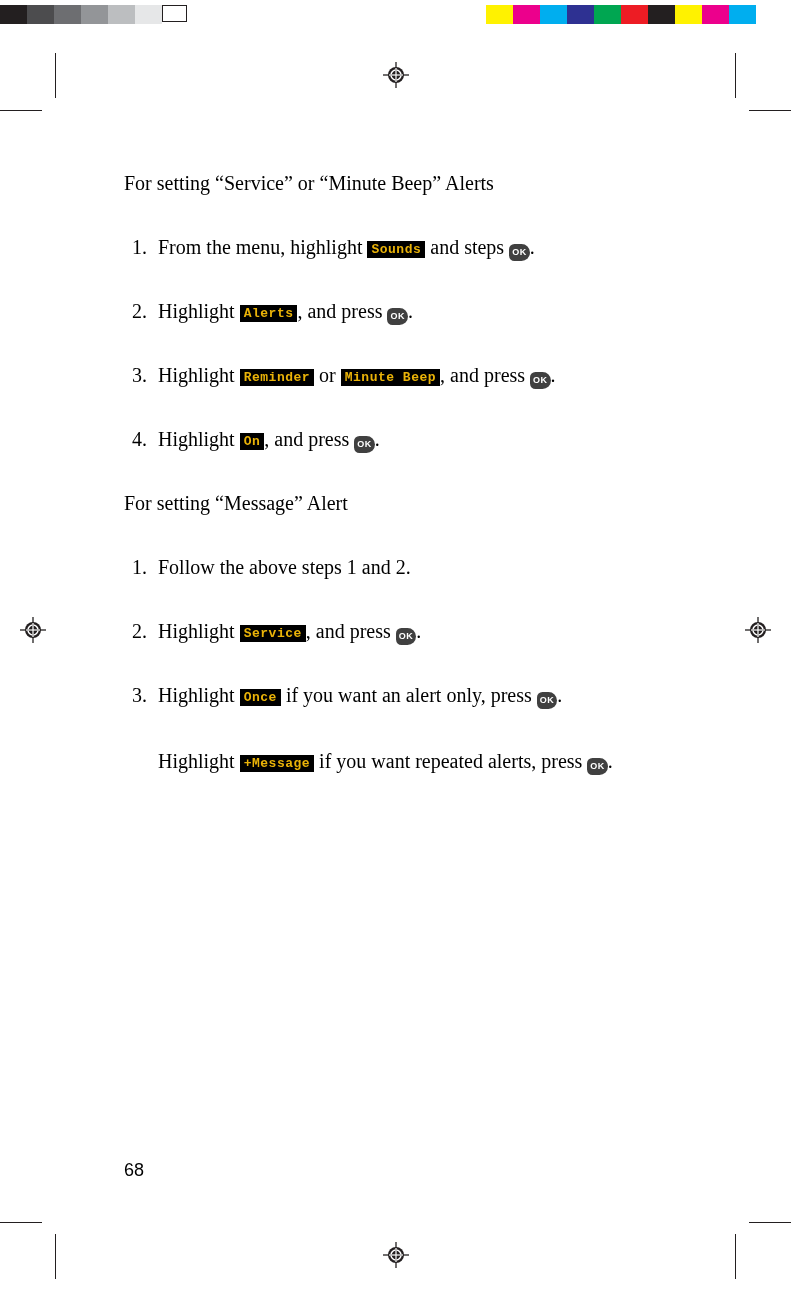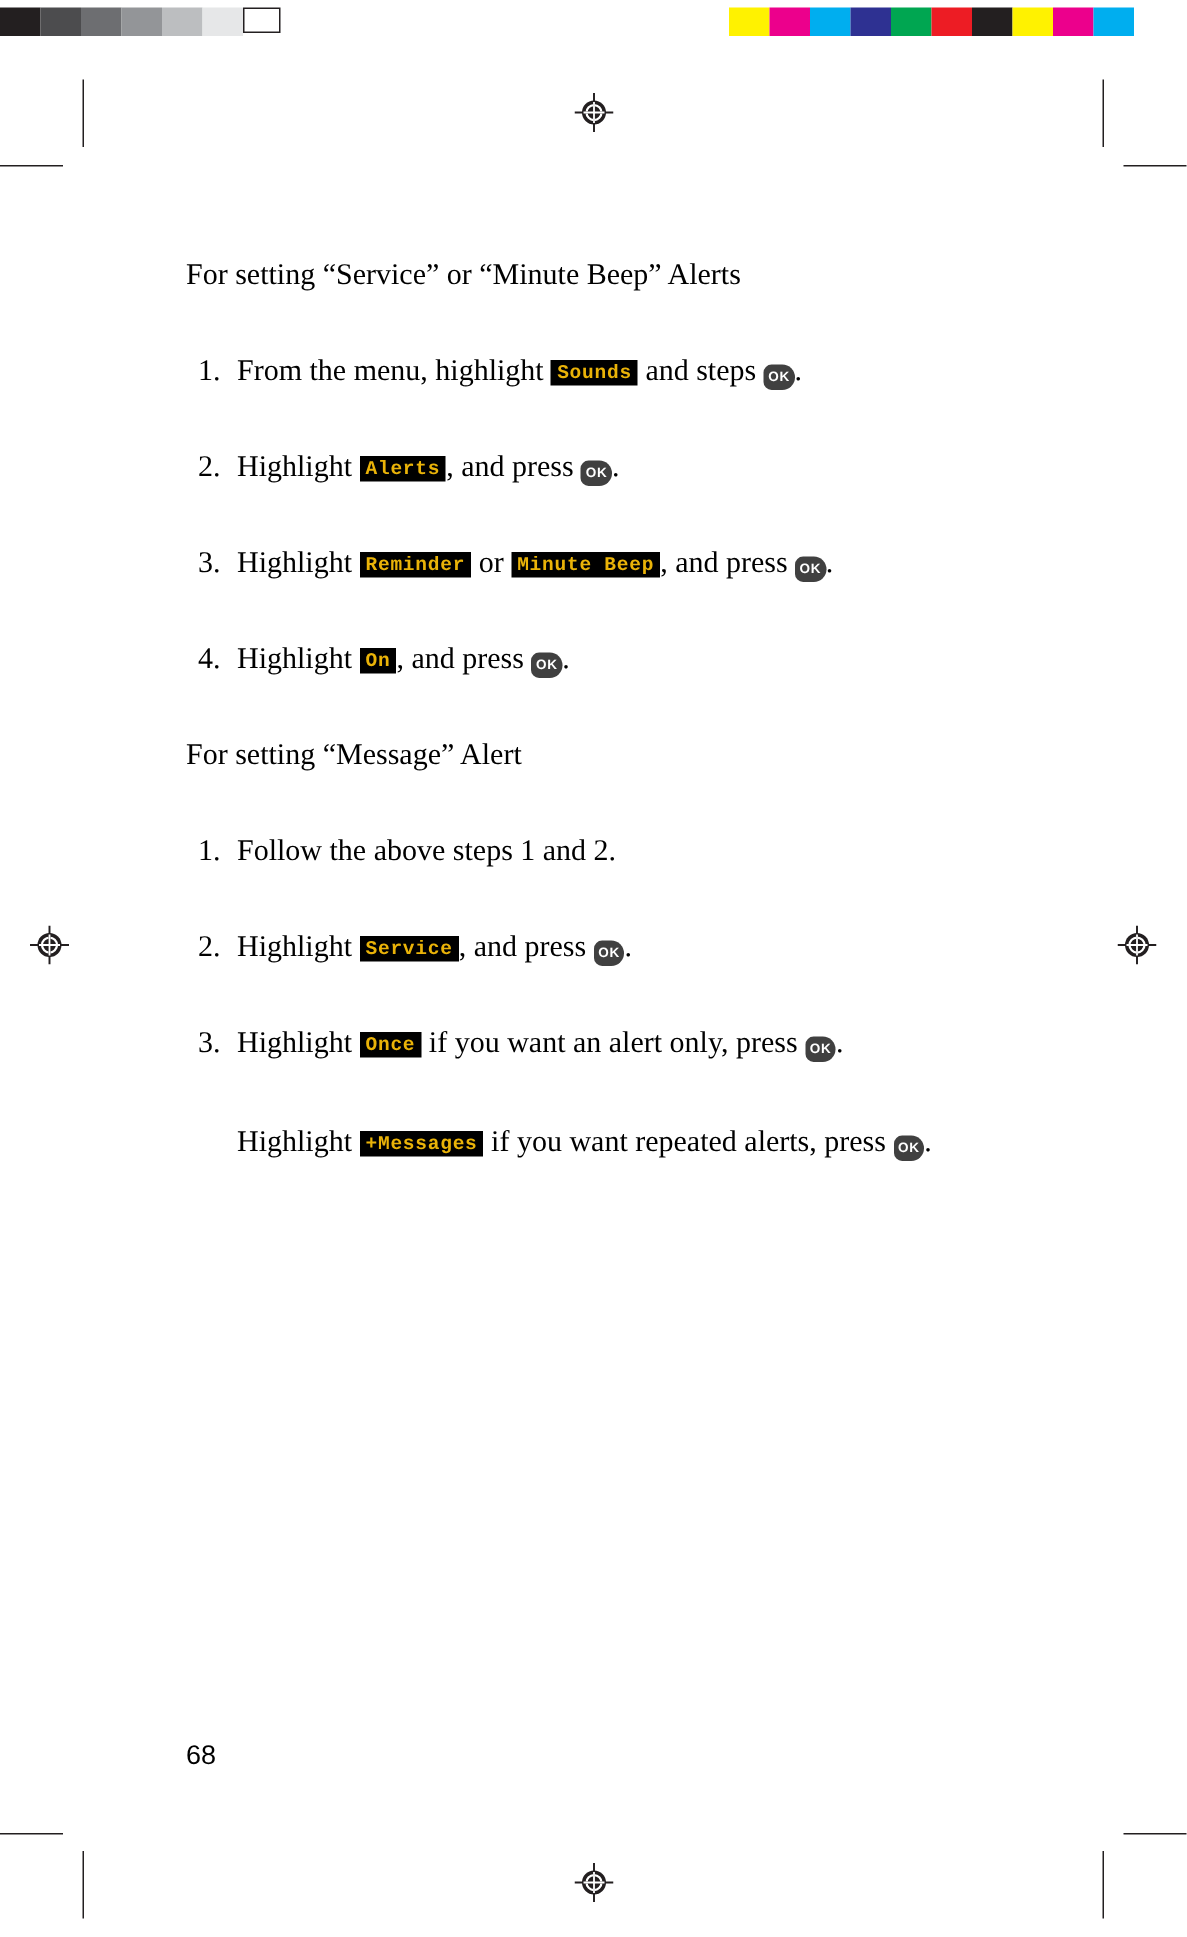--- a/index.html
+++ b/index.html
@@ -205,18 +205,18 @@
     <li>Follow the above steps 1 and 2.</li>
     <li>
       <span>Highlight </span><span class="menu-box">Service</span><span>, and press </span><span class="ok-btn">OK</span>.
     </li>
     <li>
       <span>Highlight </span><span class="menu-box">Once</span><span> if you want an alert only, press </span><span class="ok-btn">OK</span>.
     </li>
   </ol>
 
   <p class="indent-follow">
-    <span>Highlight </span><span class="menu-box">+Messages</span><span> if you want repeated alerts, press </span><span class="ok-btn">OK</span>.
+    <span>Highlight </span><span class="menu-box">+Message</span><span> if you want repeated alerts, press </span><span class="ok-btn">OK</span>.
   </p>
 
 </div>
 
 <div class="page-num">68</div>
 
 </body></html>

